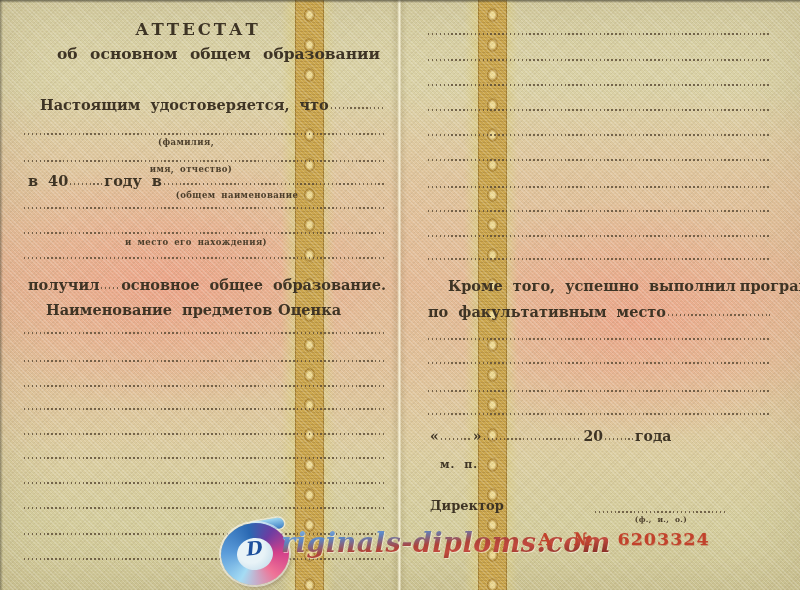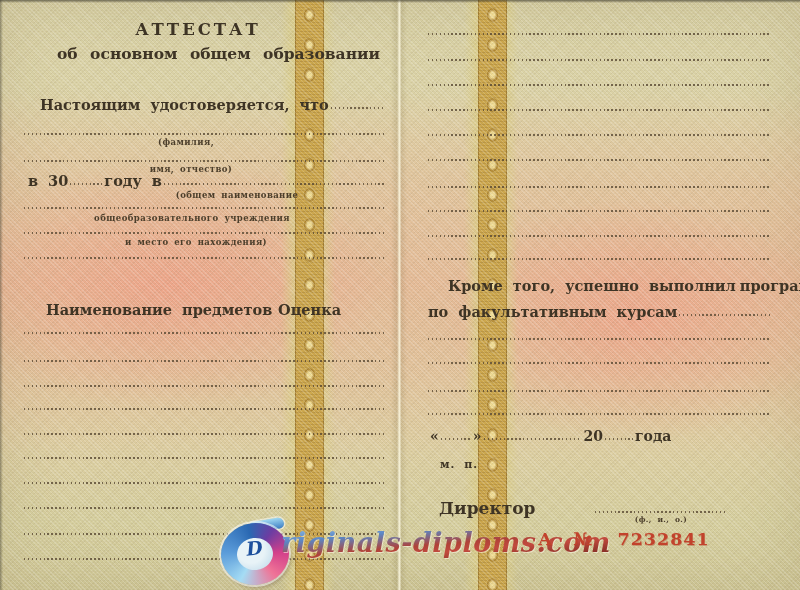--- a/index.html
+++ b/index.html
@@ -121,33 +121,37 @@
     <span class="txt">Настоящим удостоверяется, что</span>
     <span class="dots flex"></span>
   </div>
 
   <div class="dl" style="left:24px;top:133px;width:362px"></div>
   <div class="hint" style="left:186px;top:137px">(фамилия,</div>
   <div class="dl" style="left:24px;top:160px;width:362px"></div>
   <div class="hint" style="left:191px;top:164px">имя, отчество)</div>
 
   <div class="row" style="left:28px;top:172px;width:358px">
-    <span class="txt">в 30</span>
+    <span class="txt">в 40</span>
     <span class="dots" style="width:32px"></span>
     <span class="txt">году в</span>
     <span class="dots flex"></span>
   </div>
   <div class="hint" style="left:237px;top:190px">(общем наименование</div>
 
   <div class="dl" style="left:24px;top:207px;width:362px"></div>
-  <div class="hint" style="left:192px;top:213px">общеобразовательного учреждения</div>
   <div class="dl" style="left:24px;top:232px;width:362px"></div>
   <div class="hint" style="left:196px;top:237px">и место его нахождения)</div>
   <div class="dl" style="left:24px;top:257px;width:362px"></div>
 
+  <div class="row" style="left:28px;top:276px;width:358px">
+    <span class="txt">получил</span>
+    <span class="dots" style="width:56px"></span>
+    <span class="txt">основное общее образование.</span>
+  </div>
 
   <div class="hdr" style="left:46px;top:301px">Наименование предметов</div>
   <div class="hdr" style="left:278px;top:301px">Оценка</div>
 
   <div class="dl" style="left:24px;top:332px;width:362px"></div>
   <div class="dl" style="left:24px;top:360px;width:362px"></div>
   <div class="dl" style="left:24px;top:385px;width:362px"></div>
   <div class="dl" style="left:24px;top:408px;width:362px"></div>
   <div class="dl" style="left:24px;top:433px;width:362px"></div>
   <div class="dl" style="left:24px;top:457px;width:362px"></div>
@@ -166,53 +170,53 @@
   <div class="dl" style="left:428px;top:210px;width:342px"></div>
   <div class="dl" style="left:428px;top:235px;width:342px"></div>
   <div class="dl" style="left:428px;top:258px;width:342px"></div>
 
   <div class="row" style="left:448px;top:277px;width:324px">
     <span class="txt">Кроме того, успешно выполнил</span>
     <span class="dots flex"></span>
     <span class="txt">программу</span>
   </div>
   <div class="row" style="left:428px;top:303px;width:344px">
-    <span class="txt">по факультативным курсам</span>
+    <span class="txt">по факультативным место</span>
     <span class="dots flex"></span>
   </div>
 
   <div class="dl" style="left:428px;top:338px;width:342px"></div>
   <div class="dl" style="left:428px;top:362px;width:342px"></div>
   <div class="dl" style="left:428px;top:390px;width:342px"></div>
   <div class="dl" style="left:428px;top:413px;width:342px"></div>
 
   <div class="row" style="left:430px;top:428px;width:246px;font-size:14px">
     <span class="txt">«</span>
     <span class="dots" style="width:30px"></span>
     <span class="txt">»</span>
     <span class="dots" style="width:98px"></span>
     <span class="txt">20</span>
     <span class="dots" style="width:28px"></span>
     <span class="txt">года</span>
   </div>
 
   <div class="small-label" style="left:440px;top:458px">м. п.</div>
 
-  <div class="hdr" style="left:439px;top:498px;font-size:17px">Директор</div>
+  <div class="hdr" style="left:430px;top:498px;font-size:13px">Директор</div>
   <div class="dl" style="left:595px;top:511px;width:132px"></div>
   <div class="hint" style="left:661px;top:515px;font-size:7.5px">(ф., и., о.)</div>
 
   <div class="wm-logo">
     <div class="wm-flag"></div>
     <div class="wm-ring"></div>
     <div class="wm-d">D</div>
   </div>
   <div class="wm-site">riginals-diploms.com</div>
 
   <div class="serial">
     <span class="series">А</span>
     <span class="numero">№</span>
-    <span class="num">7232841</span>
+    <span class="num">6203324</span>
   </div>
 
   <div class="edge-top"></div>
   <div class="edge-left"></div>
 </div>
 
 </body></html>

